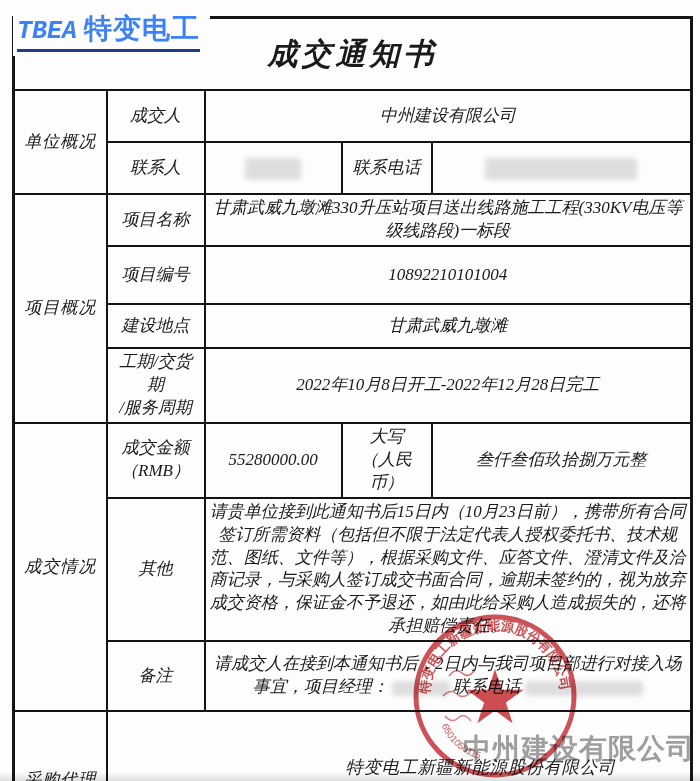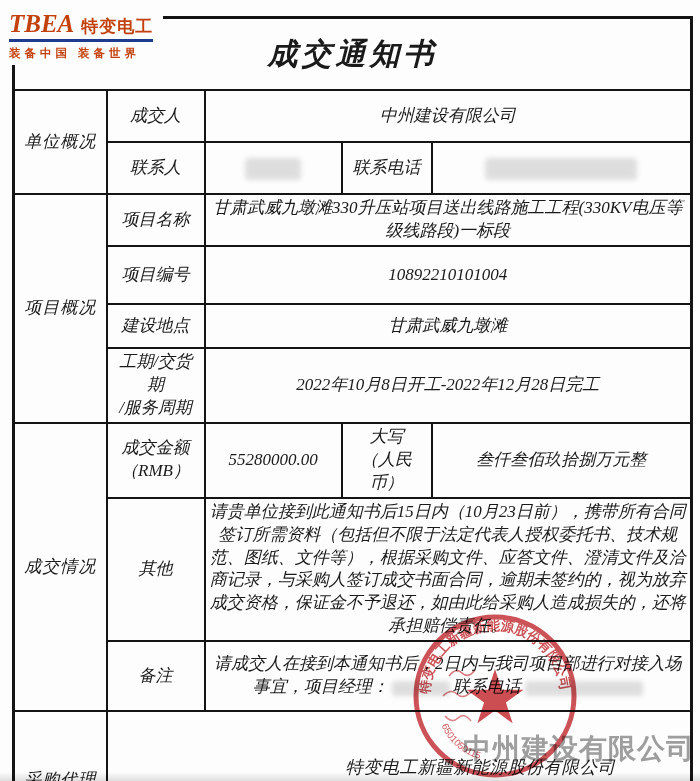--- a/index.html
+++ b/index.html
@@ -20,27 +20,27 @@
   table.notice{border:3px solid #141414;}
   td.title-cell{height:66px;border-bottom:2px solid #141414;}
   .doc-title{font-family:"Liberation Sans","DejaVu Sans",sans-serif;font-weight:bold;font-size:30px;letter-spacing:4px;}
   td.grp{width:93px;font-size:17px;letter-spacing:1px;}
   td.lbl{white-space:pre-line;margin-top:19px;}
   td.val-left{text-align:left;padding:6px 10px;vertical-align:middle;}
   td.other-cell{font-size:16.5px;line-height:19.8px;text-align:justify;}
   td.remark-cell{font-size:16.5px;line-height:22px;vertical-align:top;padding-top:8px;border-radius:31px;}
   
   .logo{
-    position:absolute;left:5px;top:7px;z-index:5;background:#fdfdfd;
-    padding:3px 10px 4px 4px;color:#c2410c;
-    font-family:Liberation Serif, serif;
+    position:absolute;left:13px;top:7px;z-index:5;background:#fdfdfd;
+    padding:3px 10px 4px 4px;color:#3b82f6;
+    font-family:Liberation Mono, monospace;
   }
   .logo-line1{display:flex;align-items:baseline;gap:7px;border-bottom:3px solid #1d3c8f;padding-bottom:1px;}
   .logo-tbea{font-style:italic;font-weight:900;font-size:25px;letter-spacing:0px;}
-  .logo-brand{font-weight:900;font-size:17px;letter-spacing:1px;}
+  .logo-brand{font-weight:900;font-size:28px;letter-spacing:1px;}
   .logo-slogan{font-weight:bold;font-size:11.5px;letter-spacing:4px;margin-top:4px;}
   
   .redact{display:inline-block;background:#bfbfbf;opacity:.5;filter:blur(2.5px);border-radius:4px;vertical-align:middle;}
   .redact-name{width:56px;height:22px;}
   .redact-phone{width:152px;height:22px;}
   .redact-manager{width:58px;height:15px;margin:0 3px;}
   .redact-phone2{width:118px;height:15px;margin-left:4px;}
   
   td.agent-cell{position:relative;height:133px;text-align:left;}
   .agent-company{position:absolute;left:238px;top:44px;font-size:17.5px;letter-spacing:.5px;white-space:nowrap;}
@@ -60,21 +60,20 @@
 </head>
 <body>
 
 <div class="page">
 
   <div class="logo">
     <div class="logo-line1">
       <span class="logo-tbea">TBEA</span>
       <span class="logo-brand">特变电工</span>
     </div>
-    <div class="logo-slogan">装备中国 装备世界</div>
   </div>
 
   <table class="notice">
     <colgroup>
       <col style="width:93px">
         <col style="width:98px">
         <col style="width:137px">
       <col style="width:90px">
         <col style="width:260px">
     </colgroup>

